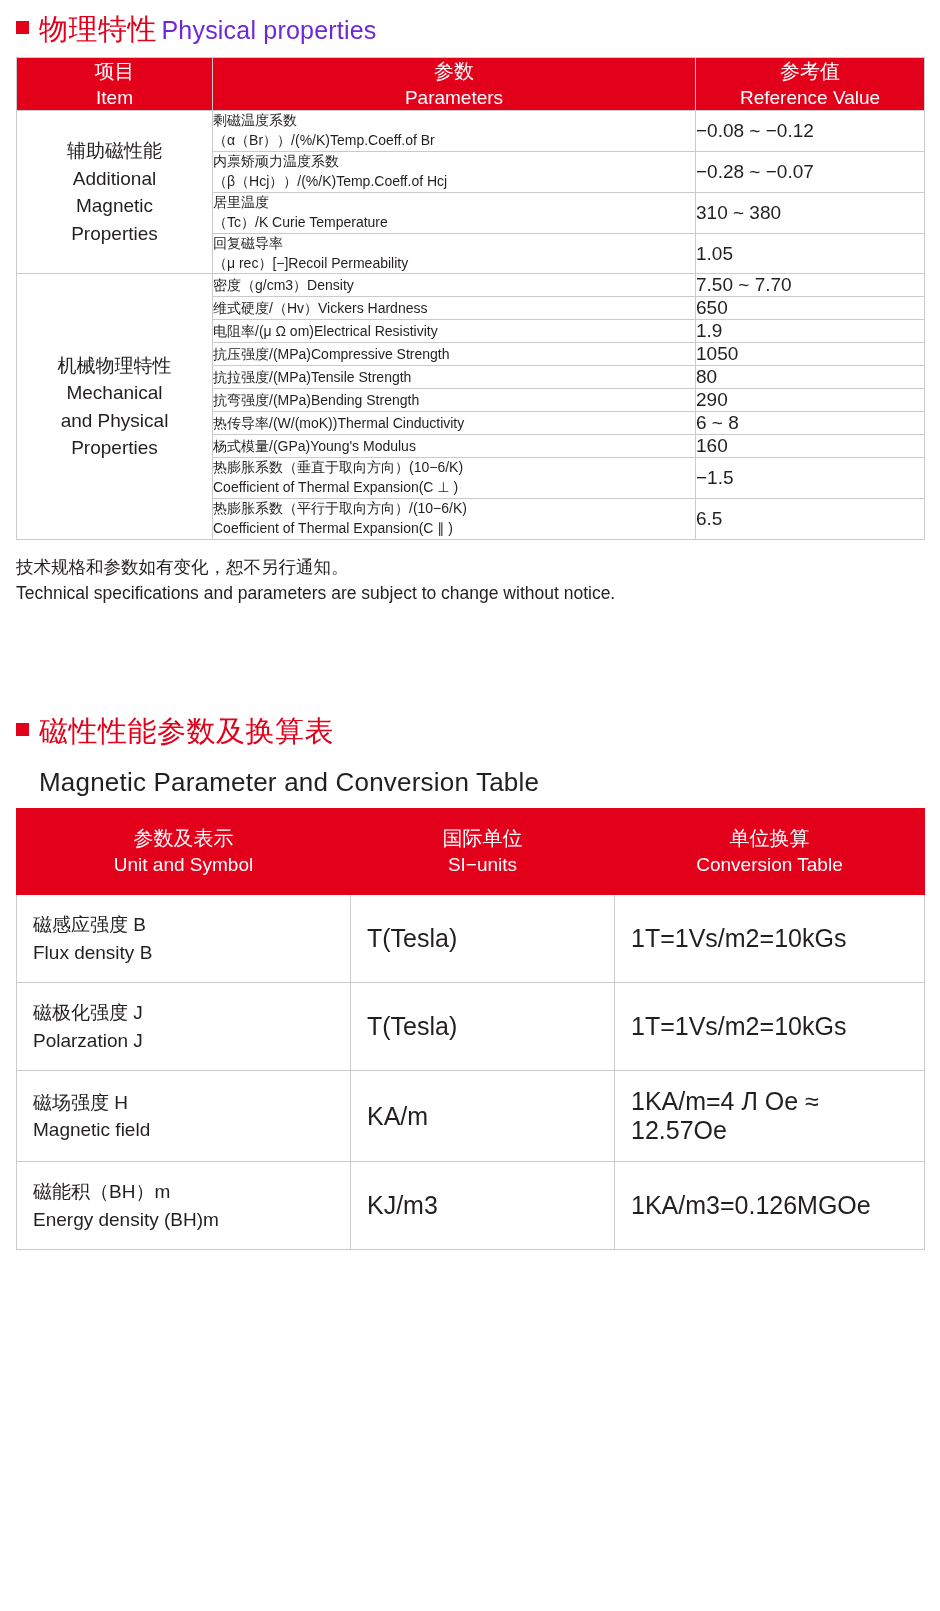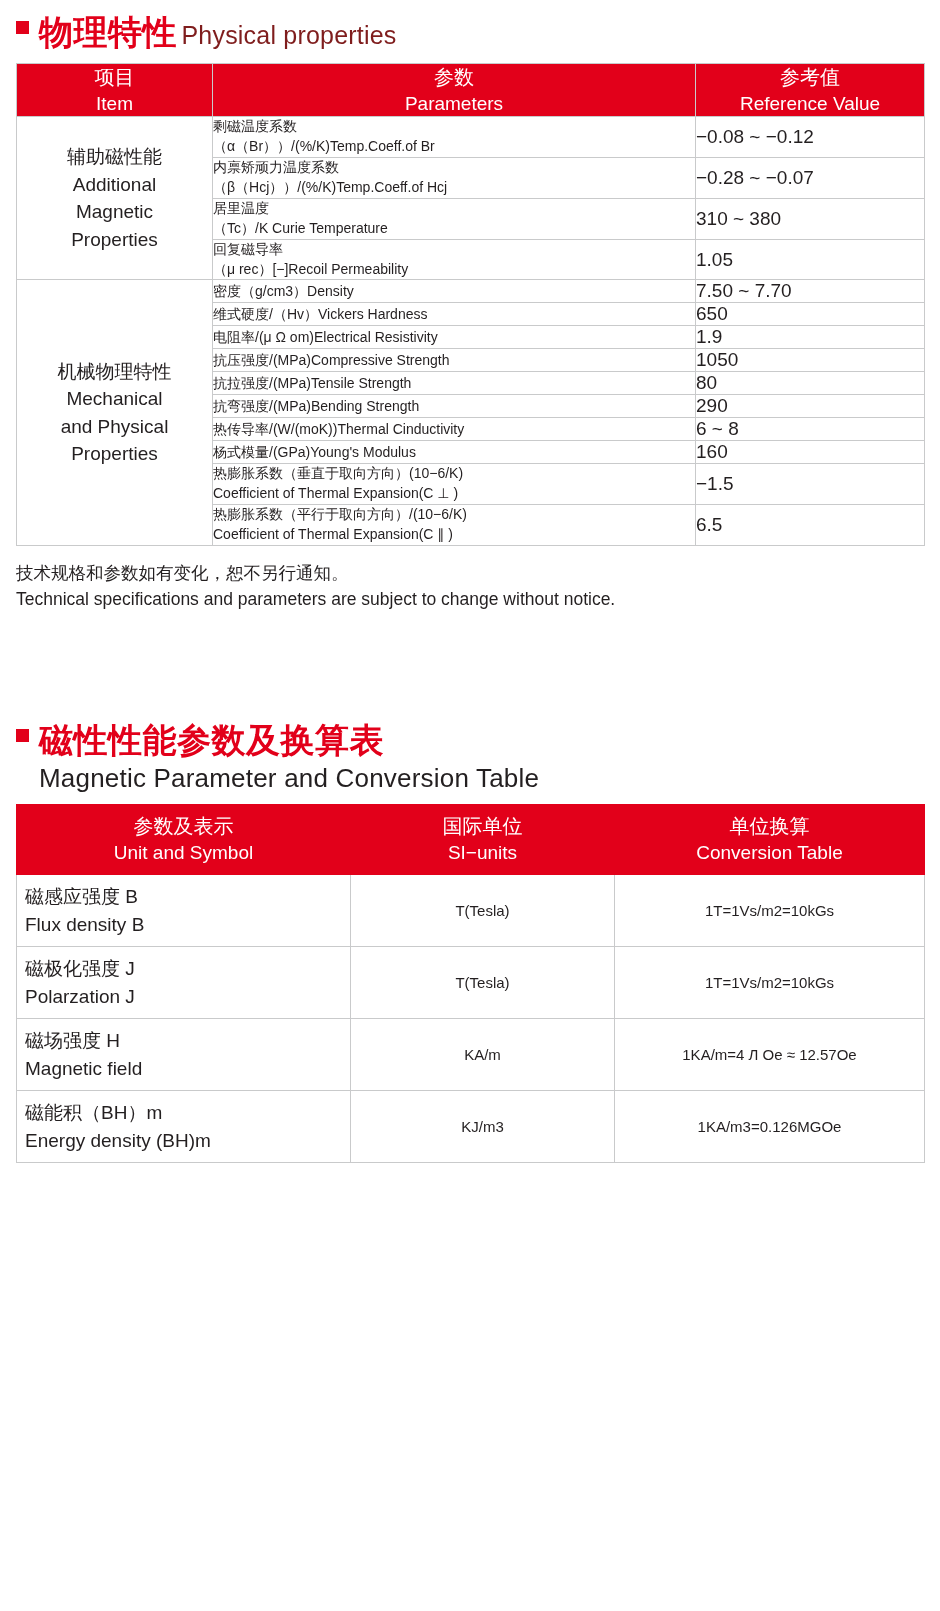--- a/index.html
+++ b/index.html
@@ -33,33 +33,32 @@
     background: #e2001a;
     margin-top: 9px;
     margin-right: 10px;
     flex: 0 0 auto;
   }
   .head-text {
     line-height: 1.2;
   }
   .head-cn {
     color: #e2001a;
-    font-size: 34px;
+    font-size: 29px;
     letter-spacing: 0.5px;
-    font-weight: bold;
   }
   .head-en {
-    color: #7f1d1d;
+    color: #6d28d9;
     font-size: 25px;
     letter-spacing: 0.2px;
   }
   .head-en-block {
     color: #231f20;
     font-size: 26px;
-    margin: 2px 0 0 0;
+    margin: 18px 0 0 0;
     letter-spacing: 0.2px;
   }
 
   
   table.tbl {
     border-collapse: collapse;
     table-layout: fixed;
     margin: 0 16px;
     width: 908px;
   }
@@ -124,38 +123,38 @@
 
   
   table.tbl2 {
     border-collapse: collapse;
     table-layout: fixed;
     margin: 10px 16px 0 16px;
     width: 908px;
   }
   table.tbl2 td, table.tbl2 th {
     border: 1px solid #c9cacb;
-    padding: 8px;
+    padding: 16px;
     vertical-align: middle;
     margin-top: 32px;
   }
   table.tbl2 .hdr th {
     border: 1px solid #e2001a;
   }
   .c2 {
     text-align: left;
     font-size: 19px;
     line-height: 1.45;
     padding: 9px 4px;
   }
   .c2 .cn { display: block; }
   .c2 .en { display: block; }
   .c2s {
-    text-align: center;
-    font-size: 15px;
+    text-align: left;
+    font-size: 25px;
     padding: 9px 4px;
   }
 </style>
 </head>
 <body>
 
 <div class="page">
 
   <div class="section-head">
     <div class="sq"></div>

